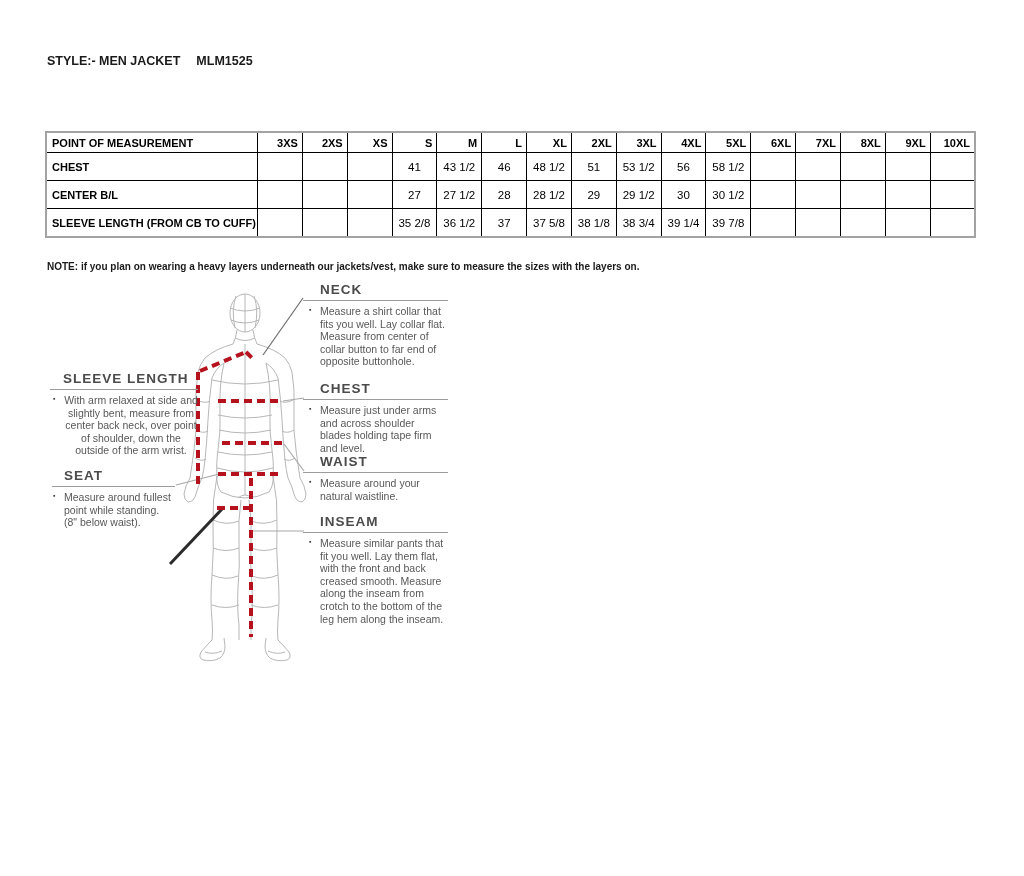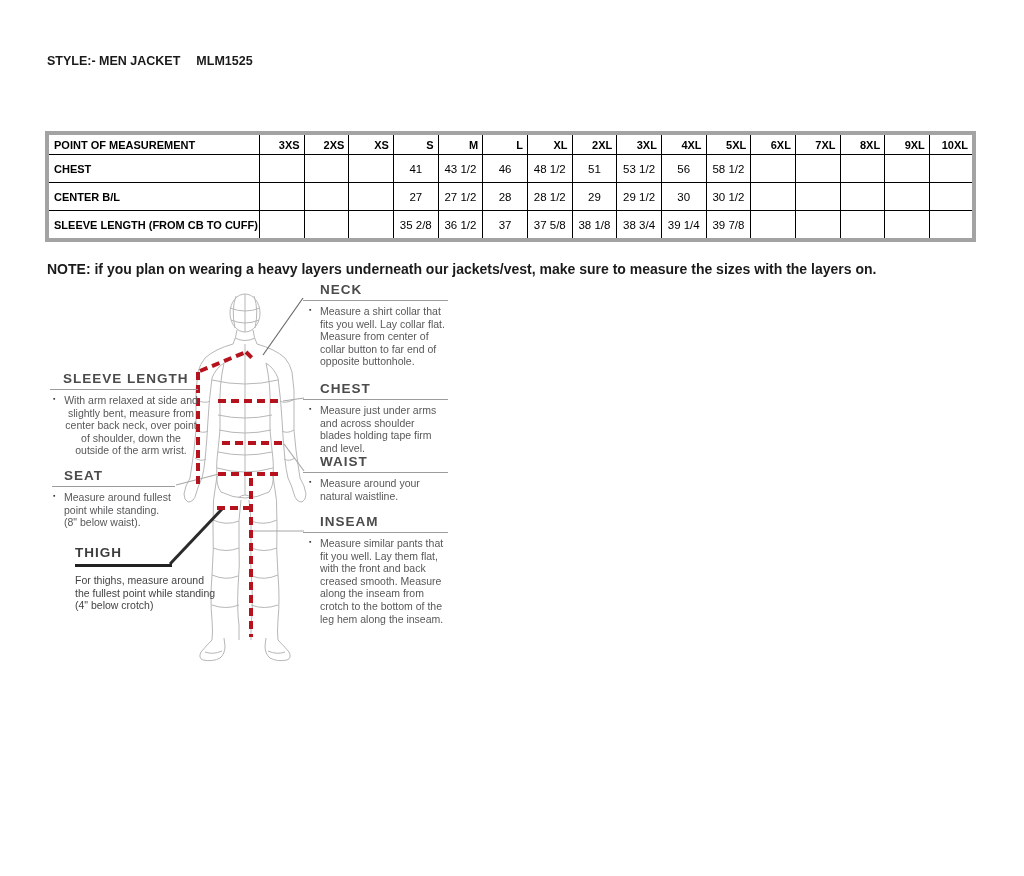--- a/index.html
+++ b/index.html
@@ -7,31 +7,31 @@
     position:relative; width:1024px; height:876px; background:#ffffff;
     font-family:"Liberation Sans", sans-serif; color:#000; overflow:hidden;
   }
 
   
   .doc-title { position:absolute; left:47px; top:54px; font-size:12.5px; font-weight:bold; color:#1a1a1a; }
   .doc-title .code { margin-left:16px; }
 
   
   .size-table-wrap { position:absolute; left:45px; top:131px; width:931px; }
-  table.size-table { border-collapse:collapse; table-layout:fixed; width:931px; border:4px solid #a3a3a3;padding-left:12px; }
+  table.size-table { border-collapse:collapse; table-layout:fixed; width:931px; border:2px solid #a3a3a3;padding-left:12px; }
   table.size-table th, table.size-table td {
     border:1.6px solid #000; padding:0 4px; font-size:11.5px; text-align:center;
     white-space:nowrap; overflow:hidden;
   }
   table.size-table thead th { height:19px; font-weight:bold; font-size:11px;text-align:right; }
   table.size-table tbody td { height:27px; font-weight:normal; }
   table.size-table .col-label { width:201px; text-align:left; font-weight:bold; font-size:11px; padding-left:5px; }
 
   
-  .doc-note { position:absolute; left:47px; top:261px; font-size:14px; font-weight:bold; color:#1a1a1a; }
+  .doc-note { position:absolute; left:47px; top:261px; font-size:10px; font-weight:bold; color:#1a1a1a; }
 
   
   .diagram { position:absolute; left:40px; top:280px; width:470px; height:400px; }
   .diagram svg { position:absolute; left:0; top:0; }
 
   .d-label { position:absolute; }
   .d-label .hd {
     font-weight:bold; font-size:13.5px; letter-spacing:1px; color:#4b4b4b;
     border-bottom:1px solid #9c9c9c; padding-bottom:3px; margin:0;
   }
@@ -262,19 +262,15 @@
     </div>
 
     <div class="d-label d-sleeve pos-sleeve">
       <div class="hd">SLEEVE LENGTH</div>
       <p><span class="bullet">▪</span><span>With arm relaxed at side and slightly bent, measure from center back neck, over point of shoulder, down the outside of the arm wrist.</span></p>
     </div>
     <div class="d-label d-seat pos-seat">
       <div class="hd">SEAT</div>
       <p><span class="bullet">▪</span><span>Measure around fullest point while standing. (8" below waist).</span></p>
     </div>
-    <div class="d-label d-thigh pos-thigh">
-      <div class="hd">THIGH</div>
-      <p><span>For thighs, measure around the fullest point while standing (4" below crotch)</span></p>
-    </div>
 
   </div>
 </div>
 
 </body></html>

